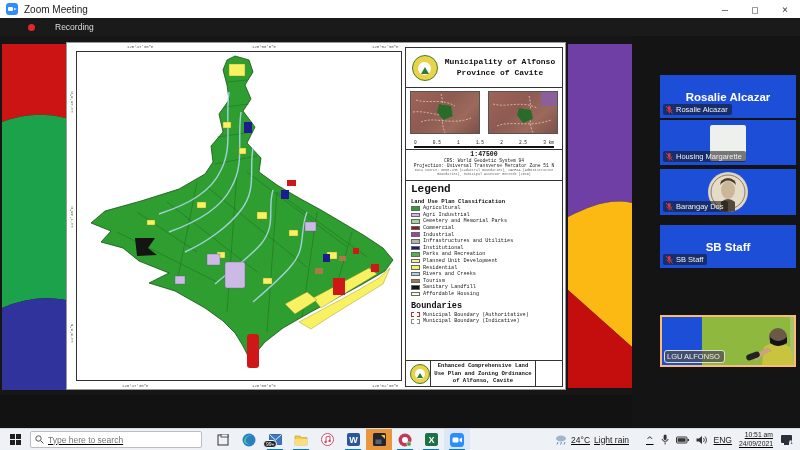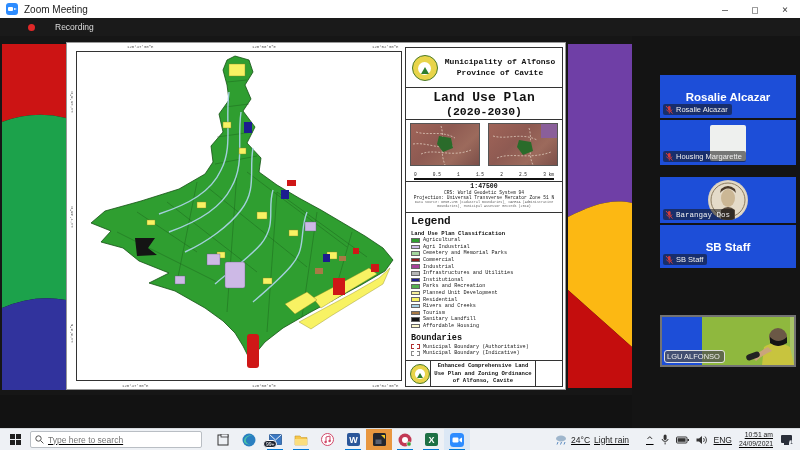--- a/index.html
+++ b/index.html
@@ -91,21 +91,21 @@
   .tile { position:absolute; left:28px; width:136px; background:#1d4ed8; overflow:hidden; }
   .tile .big-name { width:100%; height:100%; display:flex; align-items:center; justify-content:center;
                     color:#fff; font-weight:bold; font-size:11.5px; }
   .name-tag { position:absolute; left:3px; bottom:3px; display:flex; align-items:center; gap:3px;
               background:rgba(20,20,20,0.55); padding:1px 4px 1px 2px; border-radius:2px; }
   .name-tag span { color:#eee; font-size:7.5px; white-space:nowrap; }
   .avatar-square { position:absolute; left:50%; top:50%; transform:translate(-50%,-50%);
                    width:36px; height:36px; background:#eef0ee; border-radius:2px; }
   .portrait { position:absolute; left:50%; top:50%; transform:translate(-50%,-50%);
               width:40px; height:40px; border-radius:50%; background:#d9cfbd; overflow:hidden; }
-  .tile.active { border:2px solid #737373;padding-left:40px; }
+  .tile.active { border:2px solid #fdba74;padding-left:40px; }
   .mic-muted { flex:0 0 auto; }
 
   
   .taskbar { position:absolute; left:0; top:428px; width:800px; height:22px; background:#eef1f5;
              display:flex; align-items:center; border-top:1px solid #d6dade;text-decoration:underline; }
   .tb-start { width:30px; height:22px; display:flex; align-items:center; justify-content:center; }
   .win-glyph { width:11px; height:11px; display:grid; grid-template-columns:5px 5px; grid-gap:1px; }
   .win-glyph i { background:#1f1f1f; }
   .tb-search { width:172px; height:17px; background:#fff; border:1px solid #b9bec4; border-radius:2px;
                display:flex; align-items:center; margin-right:8px; }
@@ -241,24 +241,20 @@
           <path fill="#141414" d="M58,186 L78,186 L71,196 L80,203 L60,204 Z"></path>
         </svg>
 
         <div class="panel">
           <div class="p-sec p-header">
             <div class="seal"></div>
             <div class="hdr-text">
               <div>Municipality of Alfonso</div>
               <div>Province of Cavite</div>
             </div>
-          </div>
-          <div class="p-sec p-title">
-            <div class="t1">Land Use Plan</div>
-            <div class="t2">(2020-2030)</div>
           </div>
           <div class="p-sec insets">
             <div class="inset-box">
               <svg width="70" height="43">
                 <g stroke="#e8d8c8" stroke-width="0.7" stroke-dasharray="2,1.5" fill="none">
                   <path d="M5,8 C18,12 30,6 44,14 M10,30 C24,24 40,34 60,26 M2,20 C16,18 28,26 42,22 M30,2 C34,14 28,26 34,41"></path>
                 </g>
                 <path d="M28,12 L40,14 L42,24 L32,28 L26,20 Z" fill="#2a6b2a"></path>
               </svg>
             </div>
@@ -388,21 +384,21 @@
         <div class="name-tag">
           <svg class="mic-muted" width="8" height="9">
             <rect x="3" y="1" width="2.6" height="4.5" rx="1.3" fill="#d43c3c"></rect>
             <path d="M1.5,4.5 a3,3 0 0 0 5.6,0 M4.3,7 v1.6" stroke="#d43c3c" stroke-width="0.9" fill="none"></path>
             <line x1="1" y1="1" x2="7.5" y2="8.5" stroke="#d43c3c" stroke-width="1"></line>
           </svg>
           <span>Housing Margarette</span>
         </div>
       </div>
 
-      <div class="tile" style="top:141px; height:46px;font-family:Liberation Mono, monospace;">
+      <div class="tile" style="top:133px; height:46px;">
         <div class="portrait">
           <svg width="40" height="40">
             <circle cx="20" cy="20" r="19" fill="#e4dbc9"></circle>
             <circle cx="20" cy="20" r="17" fill="none" stroke="#8a7a5e" stroke-width="1"></circle>
             <ellipse cx="20" cy="18" rx="7" ry="9" fill="#cbb795"></ellipse>
             <path d="M12,13 Q20,4 28,13 L27,9 Q20,3 13,9 Z" fill="#4a3a2a"></path>
             <path d="M13,30 Q20,24 27,30 L27,40 L13,40 Z" fill="#55483a"></path>
           </svg>
         </div>
         <div class="name-tag">

